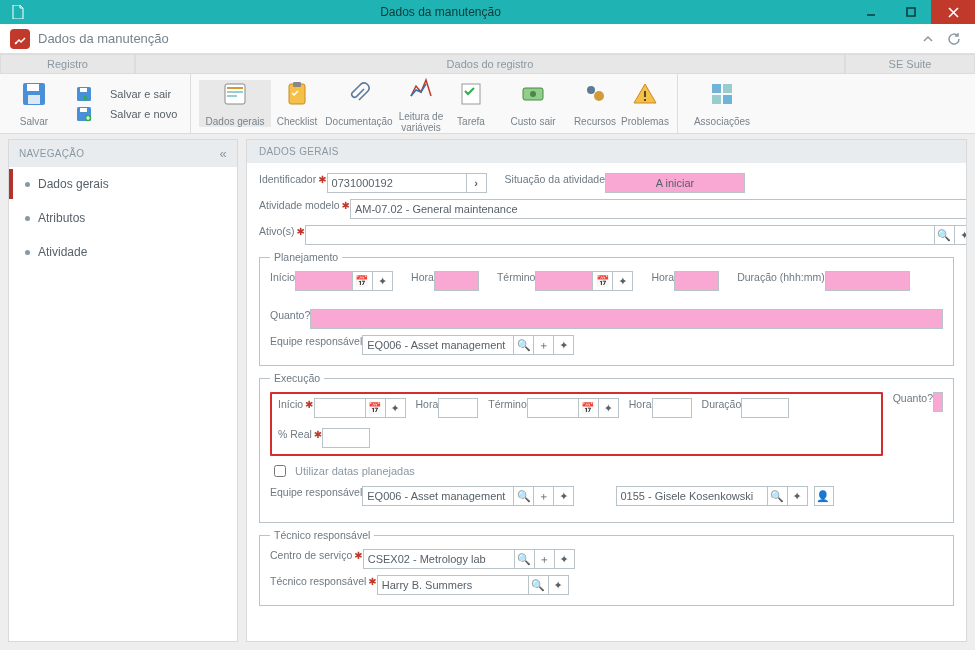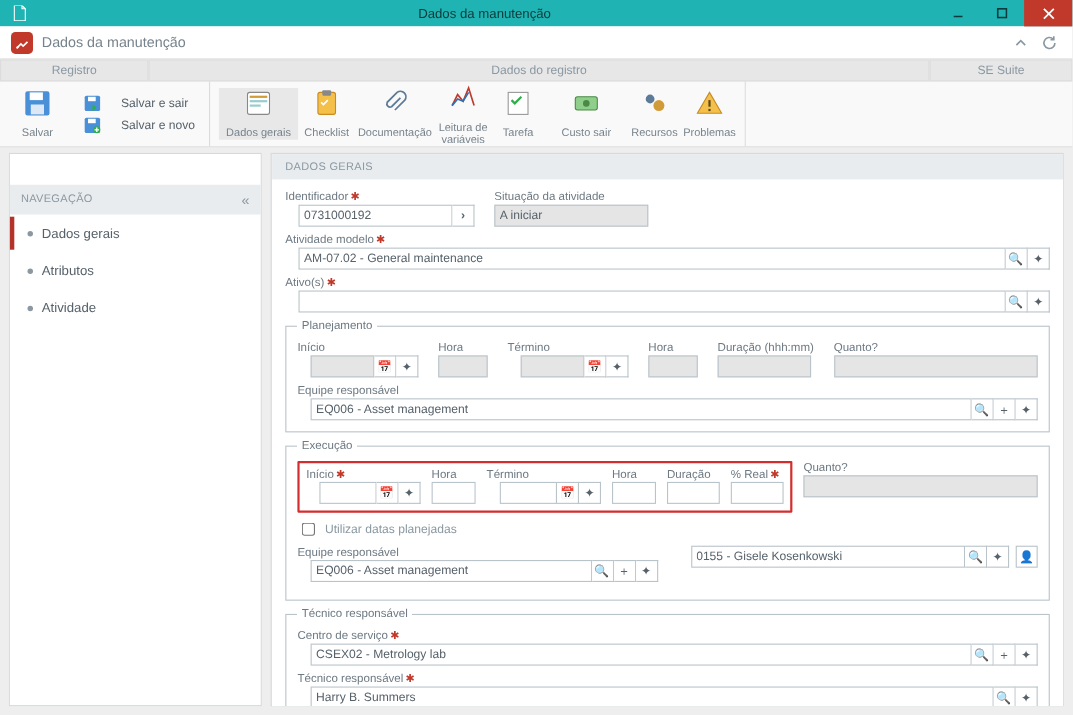--- a/index.html
+++ b/index.html
@@ -32,36 +32,36 @@
   .rib-big { display:flex; flex-direction:column; align-items:center; justify-content:center; gap:8px; width:48px; }
   .rib-big.selected { background:var(--ribbon-sel); }
   .rib-big.wide { width:72px; }
   .rib-ico { width:28px; height:28px; display:flex; align-items:center; justify-content:center; }
   .rib-label { font-size:10px; color:#77838c; text-align:center; line-height:11px; }
   .smbtn { display:flex; align-items:center; gap:18px; color:#56616a; font-size:11px; }
   .smbtn .sico{ width:16px; height:16px; }
 
   .work { position:absolute; top:139px; bottom:8px; left:8px; right:8px; display:flex; gap:8px; }
   .navpanel { width:230px; background:#fff; border:1px solid #d6dadd; display:flex; flex-direction:column; }
-  .nav-head { background:var(--header-gray); padding:6px 10px; font-size:10px; color:#8a98a2; letter-spacing:.3px; display:flex; align-items:center;margin-top:28px; }
+  .nav-head { background:var(--header-gray); padding:6px 10px; font-size:10px; color:#8a98a2; letter-spacing:.3px; display:flex; align-items:center; }
   .nav-head .collapse { margin-left:auto; font-size:13px; color:#8a98a2; }
   .nav-item { padding:10px 16px; font-size:12px; color:#56616a; position:relative; }
   .nav-item.active::before { content:""; position:absolute; left:0; top:2px; bottom:2px; width:4px; background:var(--nav-red); }
   .nav-item .bullet { display:inline-block; width:5px; height:5px; border-radius:50%; background:#8a98a2; margin-right:8px; vertical-align:middle; }
 
   .content { flex:1; background:#fff; border:1px solid #d6dadd; overflow:auto; padding:0 12px 12px 12px; }
   .section-head { background:var(--header-gray); margin:0 -12px 10px -12px; padding:6px 12px; font-size:10px; color:#8a98a2; letter-spacing:.3px; }
   .row { display:flex; gap:18px; margin-bottom:6px; flex-wrap:wrap; }
-  .fld { display:flex; flex-direction:column; }
+  .fld { display:flex; flex-direction:row; }
   .lbl { font-size:10.5px; color:#6d7983; margin-bottom:1px; white-space:nowrap; } 
   .star { color:#c0392b; font-size:10px; margin-left:2px; }
   .inp { height:20px; border:1px solid var(--border); background:var(--field-bg); padding:0 4px; font-size:11px; color:#56616a; }
   .inp.white { background:#fff; }
-  .inp.ro { background:#e5e5e5; }
-  .inpgroup { display:flex;margin-left:12px; }
+  .inp.ro { background:#f9a8d4;text-align:center; }
+  .inpgroup { display:flex; }
   .iconbtn { width:20px; height:20px; border:1px solid var(--border); border-left:none; background:#fff; display:flex; align-items:center; justify-content:center; font-size:11px; color:#56616a; }
   fieldset { border:1px solid var(--border); margin:6px 0; padding:8px 10px 10px 10px; }
   legend { font-size:10.5px; color:#6d7983; padding:0 4px; }
   fieldset.highlight { border:2px solid var(--highlight); border-radius:1px; }
   .cb { display:flex; align-items:center; gap:6px; margin-top:6px; font-size:11px; color:#8a98a2; }
   .cb input { width:12px; height:12px; }
   svg { display:block; }
 </style>
 </head>
 <body>
@@ -230,20 +230,33 @@
           <svg width="26" height="26" viewBox="0 0 26 26">
             <path d="M13 3l11 19H2z" fill="#f5c04a" stroke="#c98a20"></path>
             <rect x="12" y="10" width="2" height="6" fill="#5a4a1a"></rect>
             <rect x="12" y="18" width="2" height="2" fill="#5a4a1a"></rect>
           </svg>
         </span>
       <span class="rib-label">Problemas</span>
     </div>
   </div>
   <div class="sep"></div>
+  <div class="rib-col">
+    <div class="rib-big wide">
+      <span class="rib-ico">
+          <svg width="26" height="26" viewBox="0 0 26 26">
+            <rect x="3" y="3" width="9" height="9" fill="#6fb3d9"></rect>
+            <rect x="14" y="3" width="9" height="9" fill="#9cc"></rect>
+            <rect x="3" y="14" width="9" height="9" fill="#9cc"></rect>
+            <rect x="14" y="14" width="9" height="9" fill="#6fb3d9"></rect>
+          </svg>
+        </span>
+      <span class="rib-label">Associações</span>
+    </div>
+  </div>
 </div>
 
 <div class="work">
 
   <div class="navpanel">
     <div class="nav-head">
       <span>NAVEGAÇÃO</span>
       <span class="collapse">«</span>
     </div>
     <div class="nav-item active"><span class="bullet"></span><span>Dados gerais</span></div>

